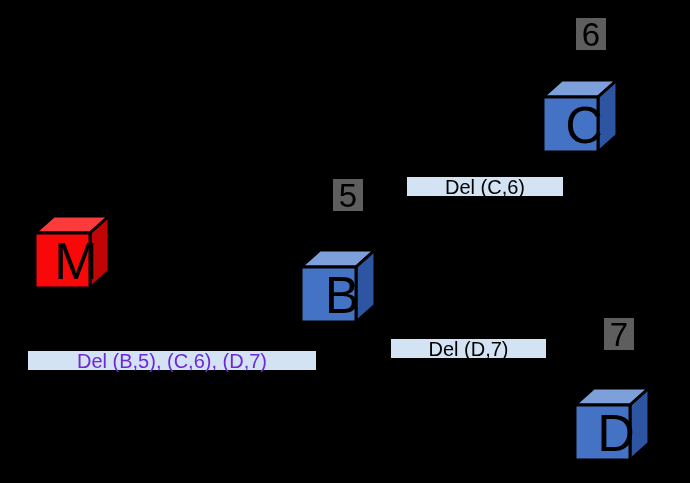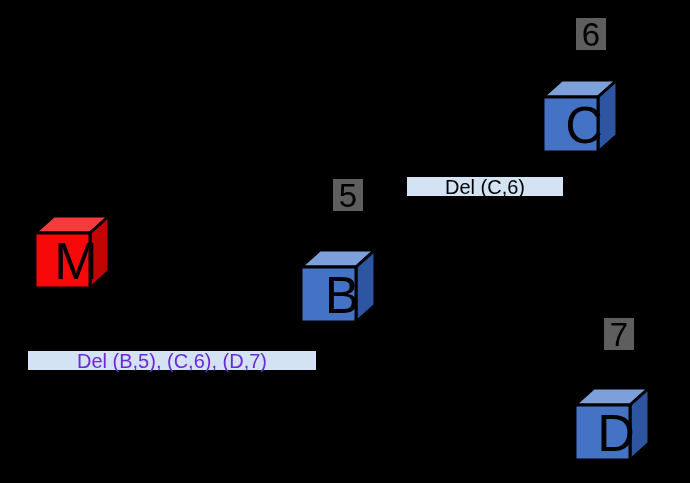--- a/index.html
+++ b/index.html
@@ -117,15 +117,16 @@
       <polygon class="face face-front" points="0,17 55,17 55,72 0,72" style="fill: rgb(68, 114, 196);"></polygon>
     </svg>
     <span class="cube-letter">D</span>
   </div>
 
   <div class="num-tag" style="left: 331px; top: 177px; background: rgb(94, 94, 94); color: rgb(0, 0, 0);">5</div>
   <div class="num-tag" style="left: 574px; top: 16px; background: rgb(94, 94, 94); color: rgb(0, 0, 0);">6</div>
   <div class="num-tag" style="left: 602px; top: 316px; background: rgb(94, 94, 94); color: rgb(0, 0, 0);">7</div>
 
   <div class="msg-label" style="left: 26px; top: 349px; width: 292px; background: rgb(211, 227, 243); border-color: rgb(0, 0, 0); color: #6d28d9;">Del (B,5), (C,6), (D,7)</div>
+  <div class="msg-label" style="left: 389px; top: 337px; width: 159px; background: rgb(211, 227, 243); border-color: rgb(0, 0, 0); color: rgb(0, 0, 0);">Del (D,7)</div>
   <div class="msg-label" style="left: 405px; top: 175px; width: 160px; background: rgb(211, 227, 243); border-color: rgb(0, 0, 0); color: rgb(0, 0, 0);">Del (C,6)</div>
 
 </div>
 
 </body></html>

